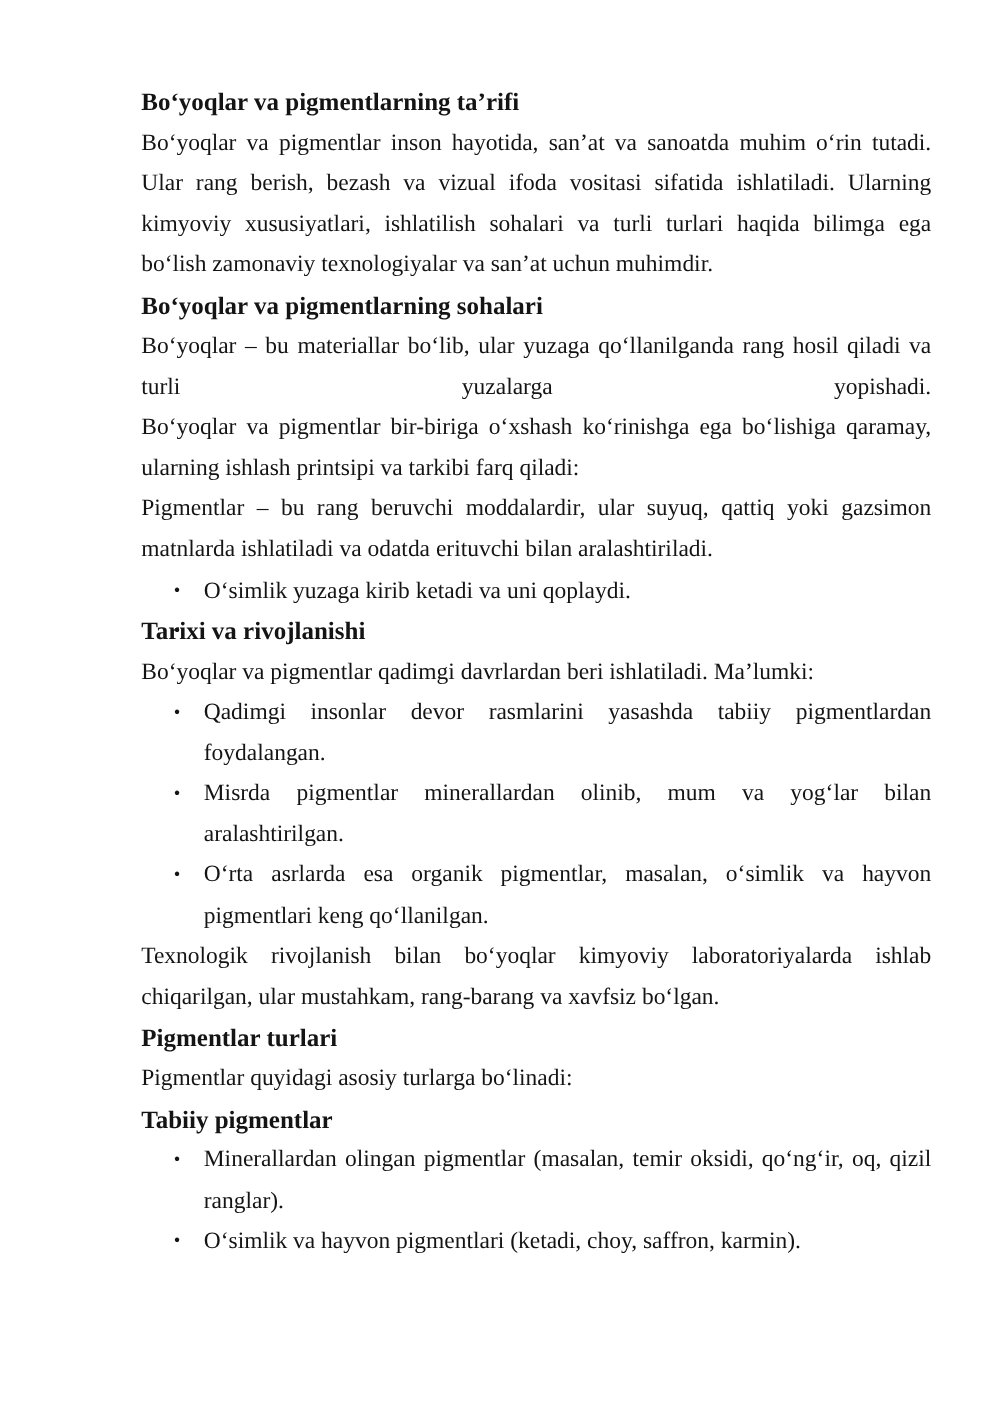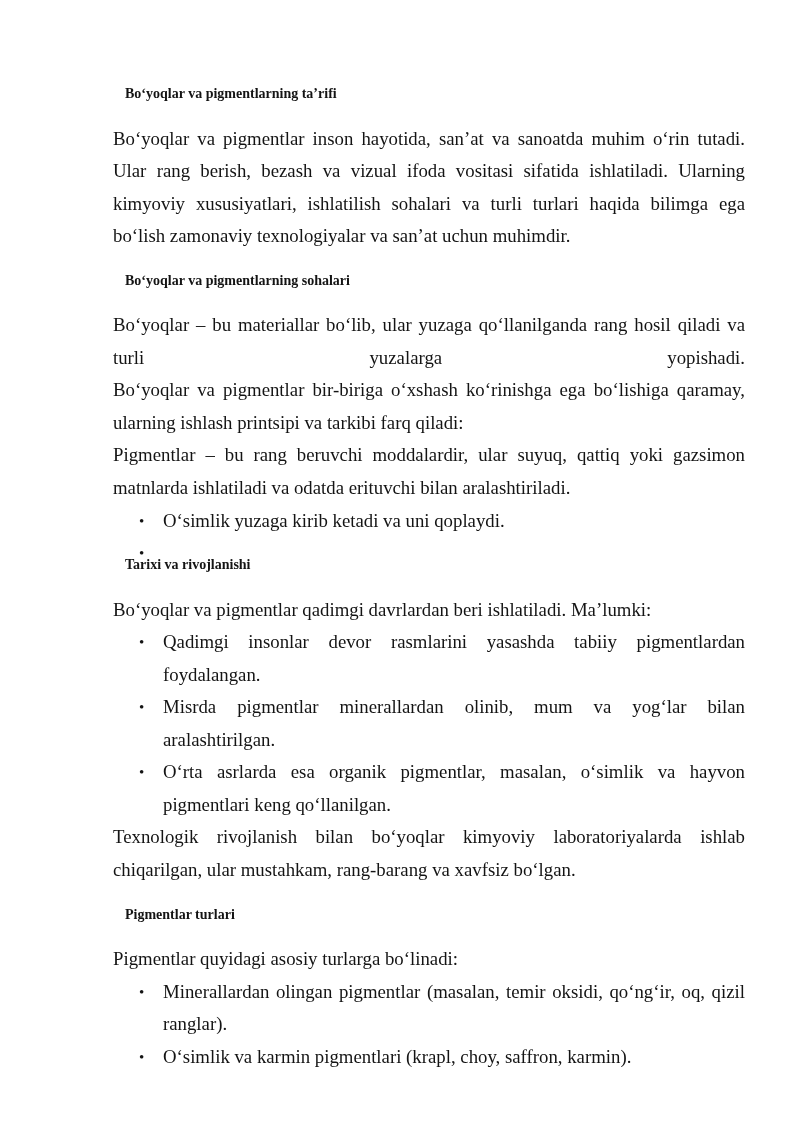--- a/index.html
+++ b/index.html
@@ -17,23 +17,23 @@
     color: #141414;
   }
   .page {
     box-sizing: border-box;
     width: 800px;
     height: 1131px;
     padding: 66px 55px 0 113px;
     background: #ffffff;
   }
   .h {
-    margin: 12px;
+    margin: 0;
     font-weight: bold;
-    font-size: 14px;
+    font-size: 20px;
     line-height: 32.55px;
     text-align: left;
   }
   .p {
     margin: 0;
     text-align: justify;
   }
   .p.force {
     text-align: justify;
     text-align-last: justify;
@@ -94,23 +94,24 @@
     <span class="bullet">•</span>
     <span>Oʻrta asrlarda esa organik pigmentlar, masalan, oʻsimlik va hayvon pigmentlari keng qoʻllanilgan.</span>
   </div>
 
   <p class="p">Texnologik rivojlanish bilan boʻyoqlar kimyoviy laboratoriyalarda ishlab chiqarilgan, ular mustahkam, rang-barang va xavfsiz boʻlgan.</p>
 
   <h2 class="h">Pigmentlar turlari</h2>
 
   <p class="p">Pigmentlar quyidagi asosiy turlarga boʻlinadi:</p>
 
+  <h2 class="h">Tabiiy pigmentlar</h2>
 
   <div class="li">
     <span class="bullet">•</span>
     <span>Minerallardan olingan pigmentlar (masalan, temir oksidi, qoʻngʻir, oq, qizil ranglar).</span>
   </div>
   <div class="li">
     <span class="bullet">•</span>
-    <span>Oʻsimlik va karmin pigmentlari (krapl, choy, saffron, karmin).</span>
+    <span>Oʻsimlik va hayvon pigmentlari (ketadi, choy, saffron, karmin).</span>
   </div>
 
 </div>
 
 </body></html>

